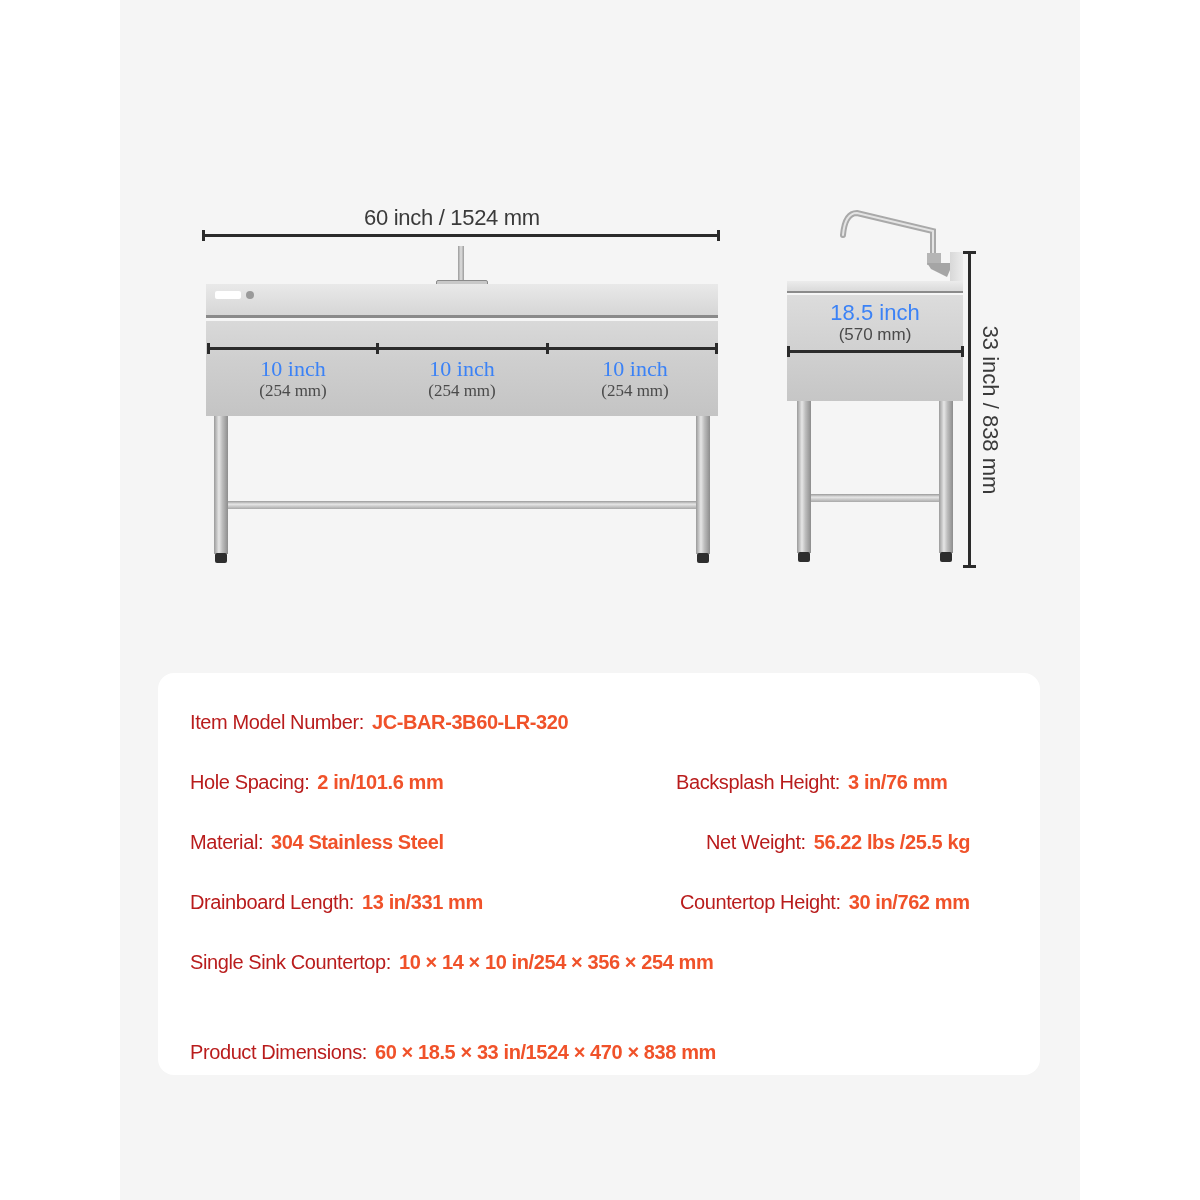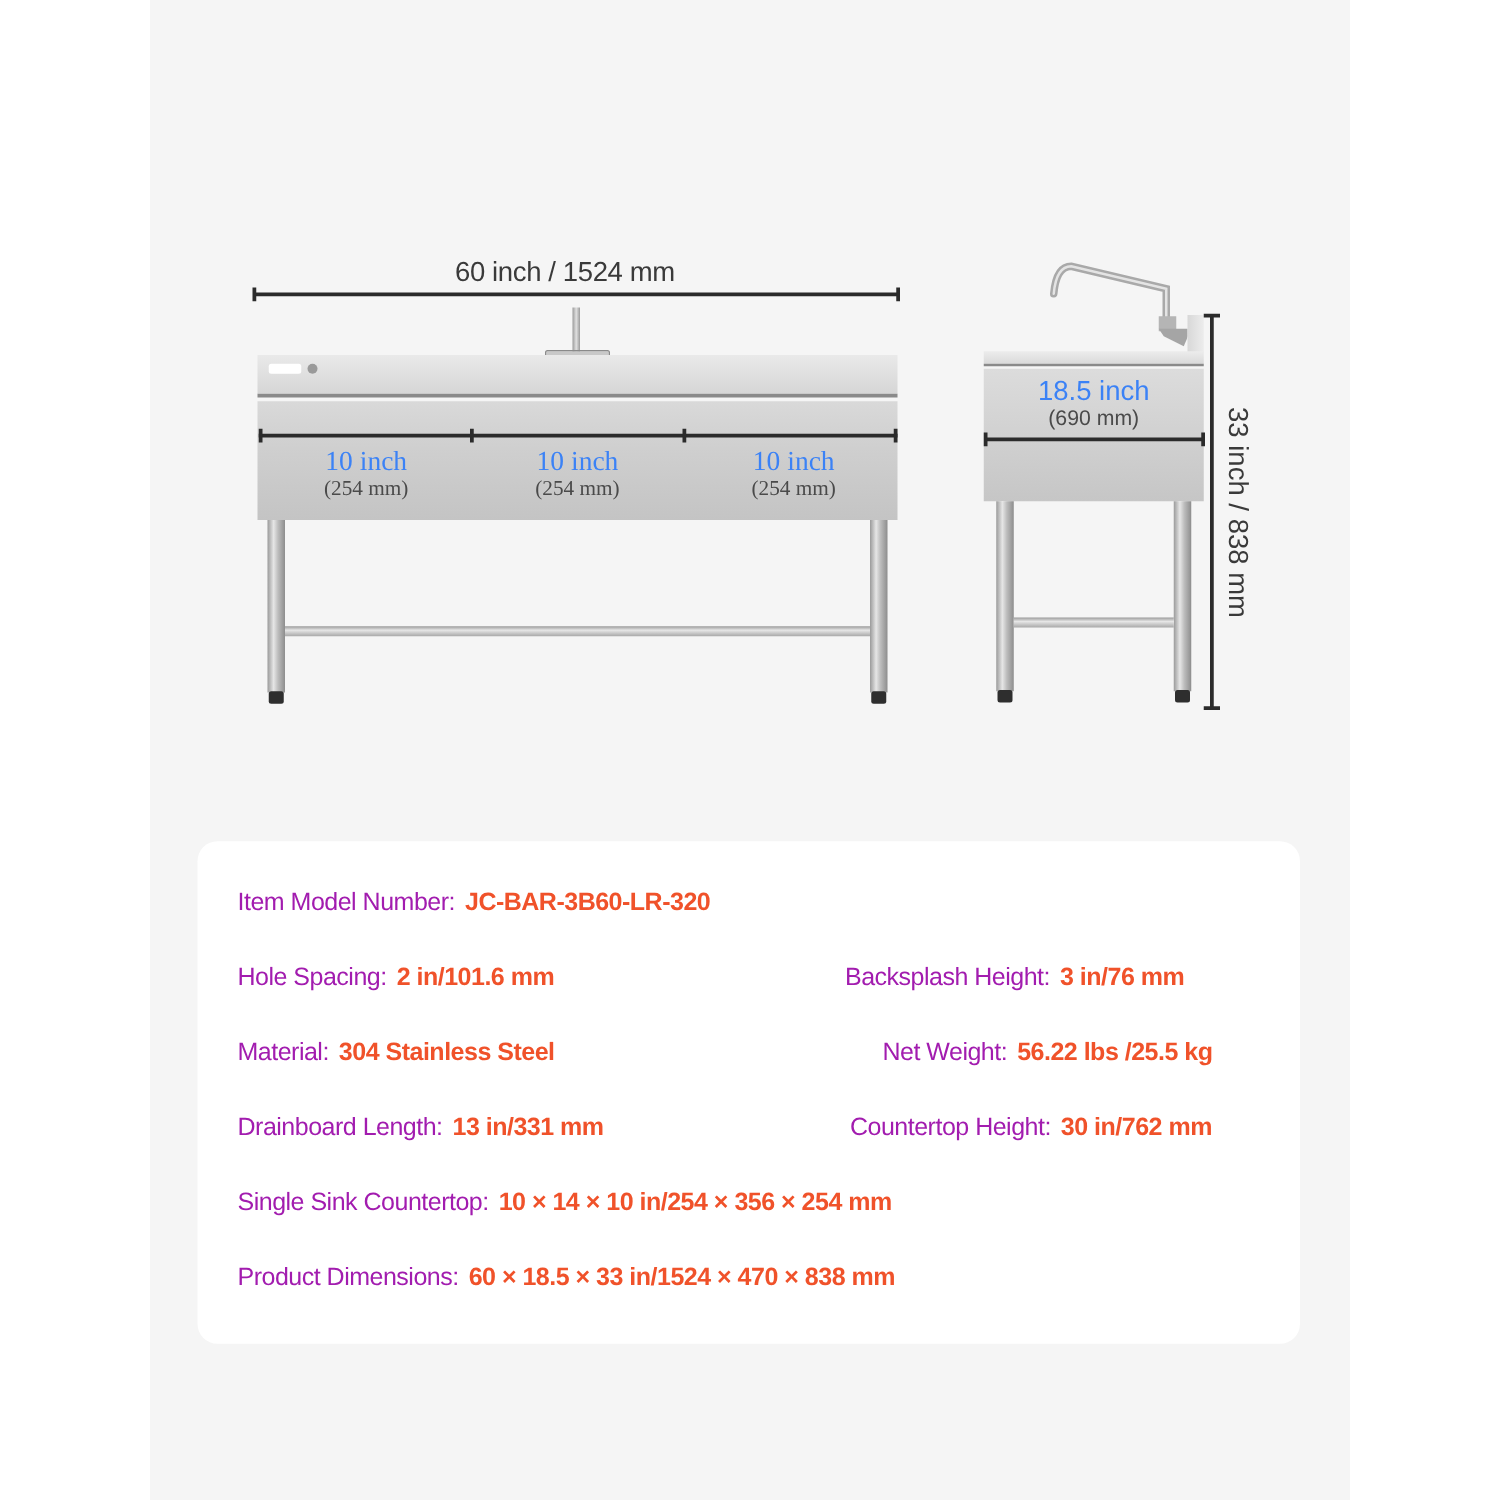--- a/index.html
+++ b/index.html
@@ -89,21 +89,21 @@
     }
 
     
     .spec-card {
       position: absolute; left: 158px; top: 673px; width: 882px; height: 402px;
       background: #ffffff; border-radius: 16px;
     }
     .spec {
       position: absolute; font-size: 20px; white-space: nowrap; letter-spacing: -0.4px;
     }
-    .spec .k { color: #a21caf; }
+    .spec .k { color: #b91c1c; }
     .spec .v { color: #f0522a; font-weight: bold; margin-left: 8px; }
   </style>
 </head>
 <body>
 
 <div class="panel"></div>
 
 <div>
   <div class="dim-label" style="left:364px; top:205px;">60 inch / 1524 mm</div>
   <div class="dim-line" style="left:203px; top:234px; width:517px;"></div>
@@ -149,21 +149,21 @@
     <path d="M8 30 Q10 8 22 8 L98 26 L98 52" stroke="#e4e4e4" stroke-width="2" fill="none" stroke-linecap="round"></path>
     <rect x="92" y="48" width="14" height="12" fill="#b5b5b5"></rect>
     <polygon points="92,58 118,58 112,72 96,64" fill="#a5a5a5"></polygon>
   </svg>
   <div class="side-splash"></div>
   <div class="side-top"></div>
   <div class="side-body"></div>
 
   <div style="position:absolute; left:787px; top:302px; width:176px; text-align:center; line-height:22px;">
     <div class="sink-label-main">18.5 inch</div>
-    <div class="sink-label-sub">(690 mm)</div>
+    <div class="sink-label-sub">(570 mm)</div>
   </div>
   <div class="dim-line" style="left:788px; top:350px; width:175px;"></div>
   <div class="dim-tick" style="left:787px; top:346px;"></div>
   <div class="dim-tick" style="left:961px; top:346px;"></div>
 
   <div class="leg" style="left:797px; top:401px; height:152px;"></div>
   <div class="leg" style="left:939px; top:401px; height:152px;"></div>
   <div class="foot" style="left:798px; top:552px;"></div>
   <div class="foot" style="left:940px; top:552px;"></div>
   <div class="crossbar" style="left:811px; top:494px; width:128px;"></div>
@@ -198,15 +198,15 @@
   <span class="k">Drainboard Length:</span><span class="v">13 in/331 mm</span>
 </div>
 <div class="spec" style="left:680px; top:891px;">
   <span class="k">Countertop Height:</span><span class="v">30 in/762 mm</span>
 </div>
 
 <div class="spec" style="left:190px; top:951px;">
   <span class="k">Single Sink Countertop:</span><span class="v">10 × 14 × 10 in/254 × 356 × 254 mm</span>
 </div>
 
-<div class="spec" style="left:190px; top:1011px;">
+<div class="spec" style="left:190px; top:1041px;">
   <span class="k">Product Dimensions:</span><span class="v">60 × 18.5 × 33 in/1524 × 470 × 838 mm</span>
 </div>
 
 </body></html>

